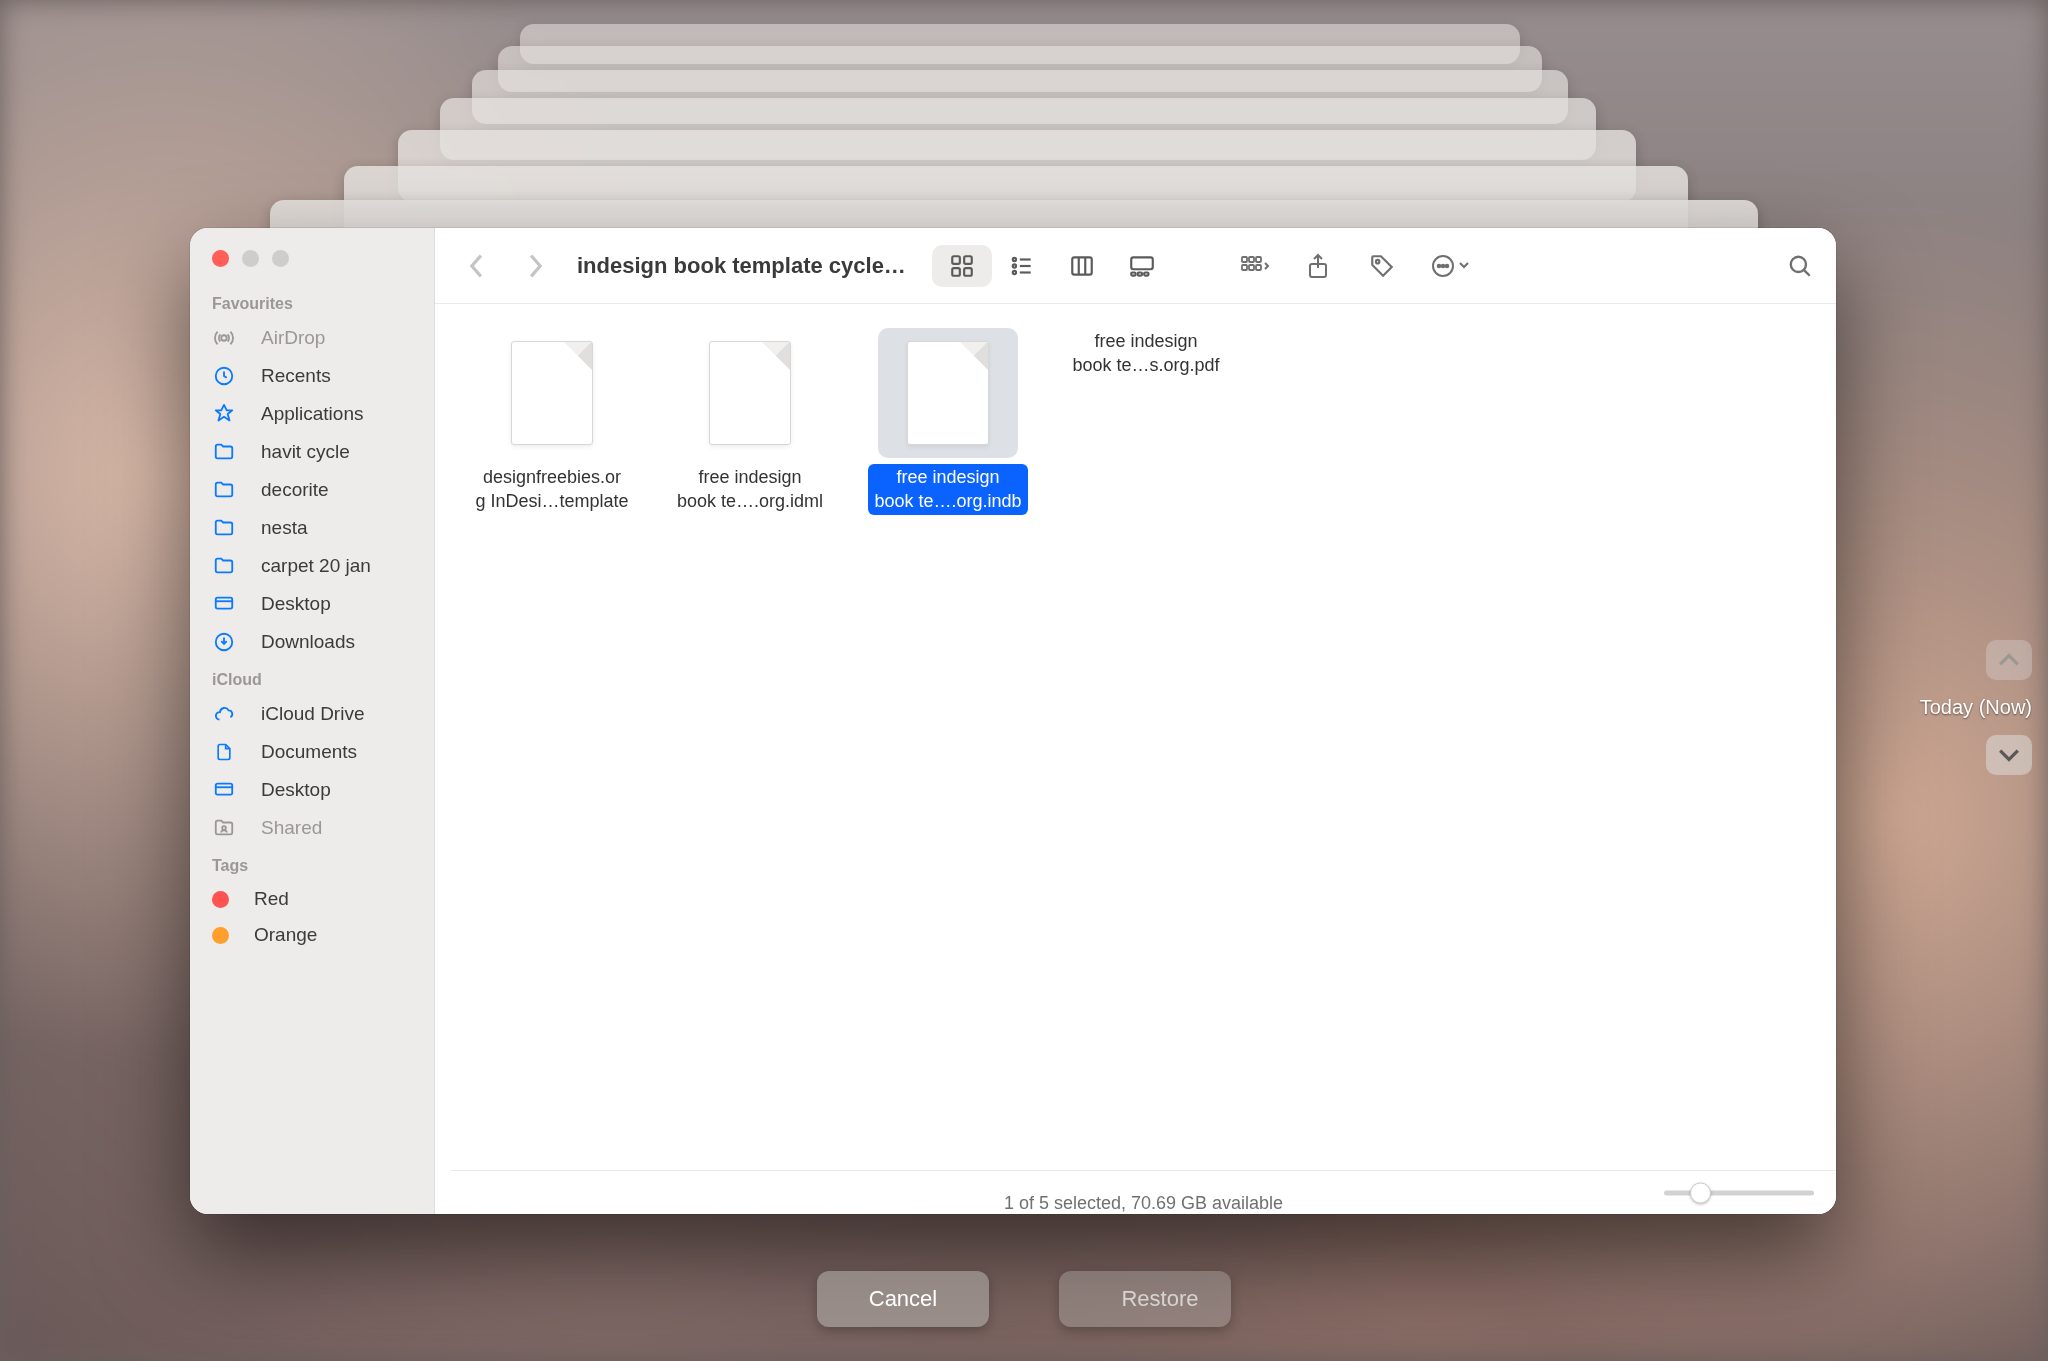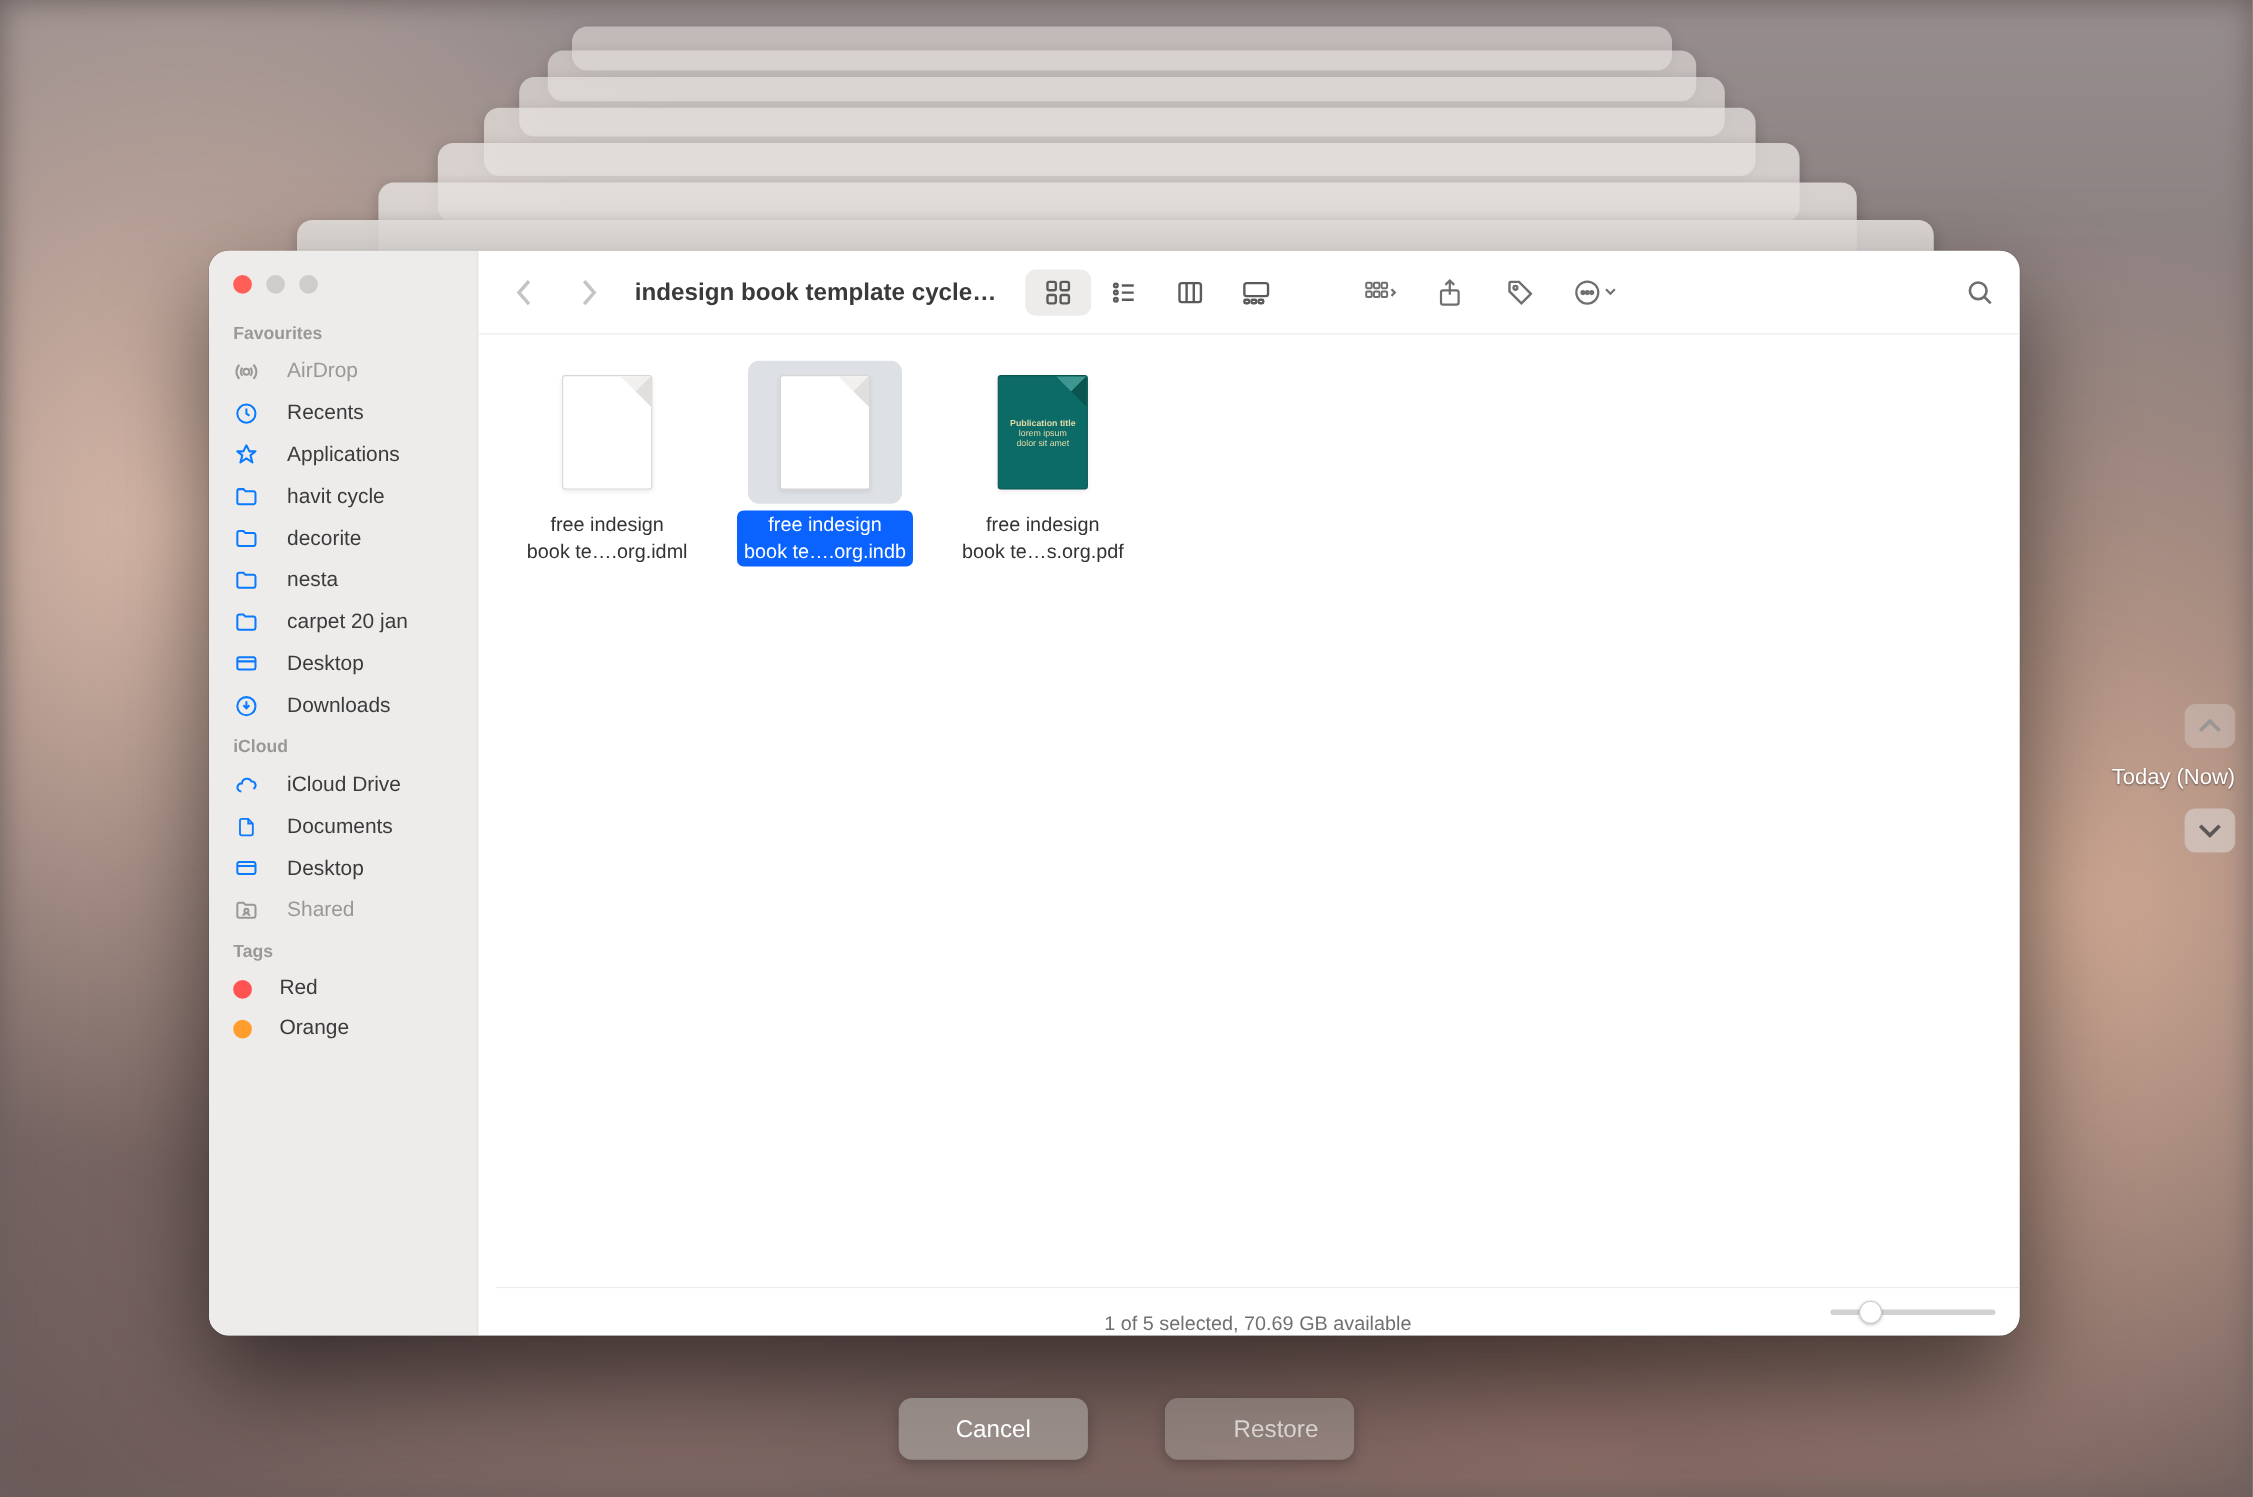--- a/index.html
+++ b/index.html
@@ -485,53 +485,55 @@
       <span class="icon-btn tool-right">
         <svg width="26" height="26" viewBox="0 0 24 24" fill="none" stroke="currentColor" stroke-width="2.2">
             <circle cx="10.5" cy="10.5" r="7"></circle>
             <path d="M21 21l-5.5-5.5"></path>
           </svg>
       </span>
     </div>
 
     <div class="content">
 
-
-
       <div class="file">
         <div class="thumb-wrap">
           <div class="thumb">
               <div class="fold"></div>
             </div>
         </div>
         <div class="fname">
+          <span>designfreebies.or</span><br><span>g InDesi…template</span>
+        </div>
+      </div>
+
+
+      <div class="file">
+        <div class="thumb-wrap">
+          <div class="thumb">
+              <div class="fold"></div>
+            </div>
+        </div>
+        <div class="fname">
           <span>free indesign</span><br><span>book te….org.idml</span>
         </div>
       </div>
 
       <div class="file selected">
         <div class="thumb-wrap">
           <div class="thumb">
               <div class="fold"></div>
             </div>
         </div>
         <div class="fname">
           <span>free indesign</span><br><span>book te….org.indb</span>
         </div>
       </div>
 
       <div class="file">
-        <div class="thumb-wrap">
-          <div class="thumb pdf">
-            <div class="fold"></div>
-            <div style="font-weight:600">Publication title</div>
-            <div>lorem ipsum</div>
-            <div>dolor sit amet</div>
-          </div>
-        </div>
         <div class="fname">
           <span>free indesign</span><br><span>book te…s.org.pdf</span>
         </div>
       </div>
 
     </div>
 
     <div class="statusbar">
       <span>1 of 5 selected, 70.69 GB available</span>
       <div class="zoom">

